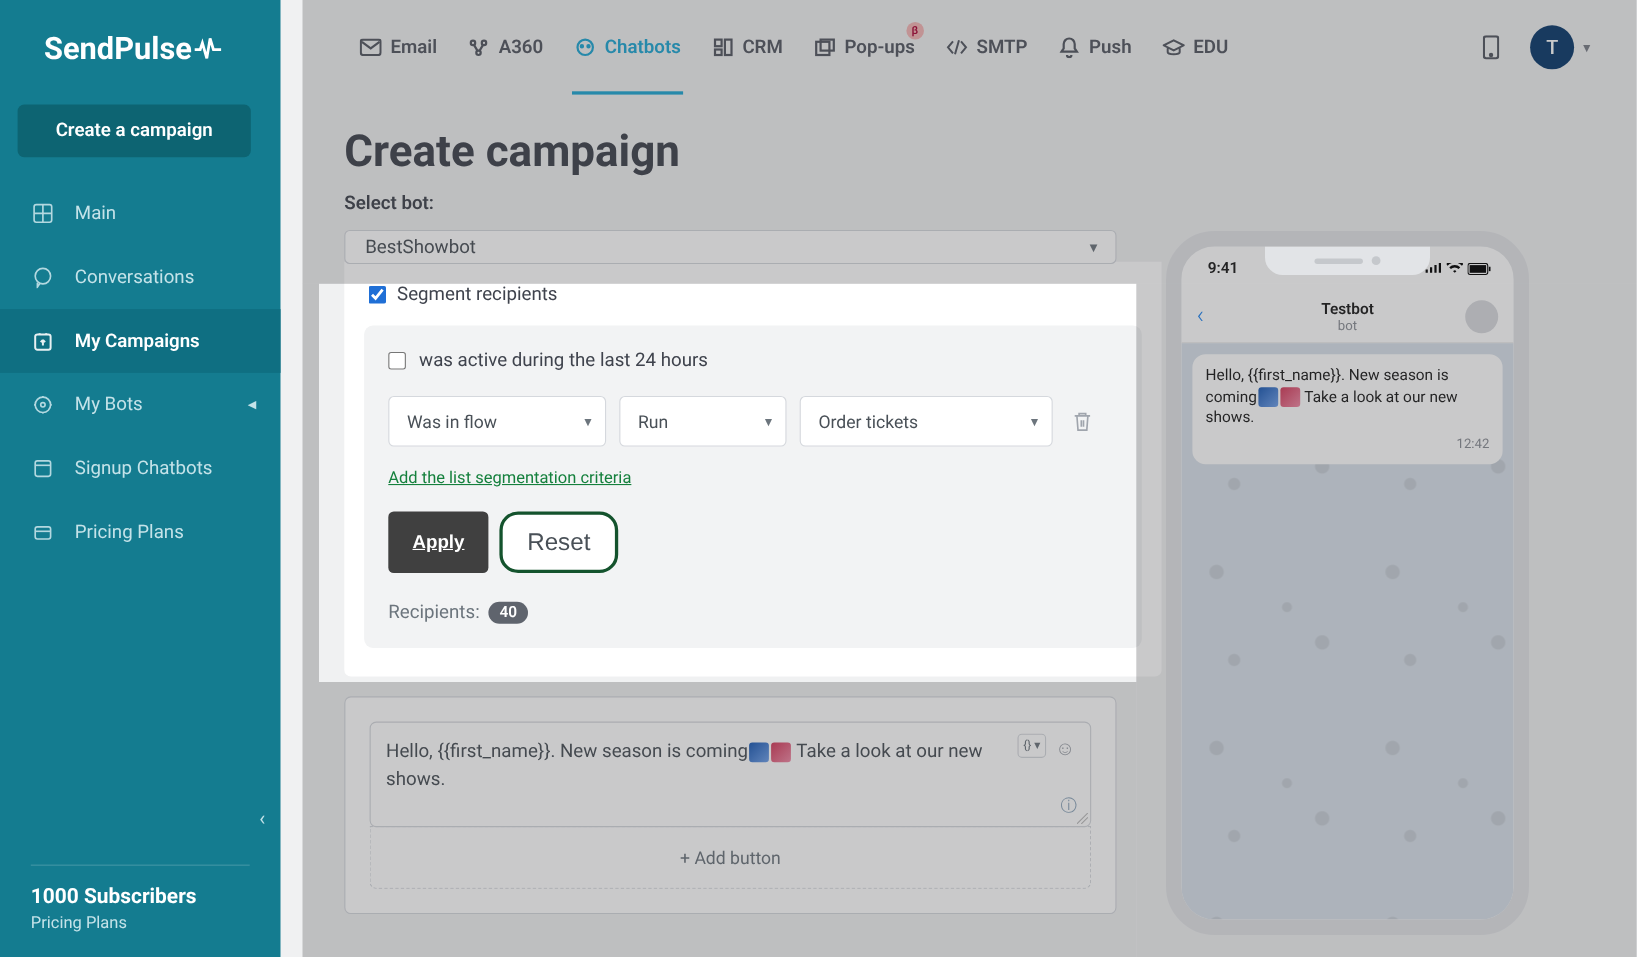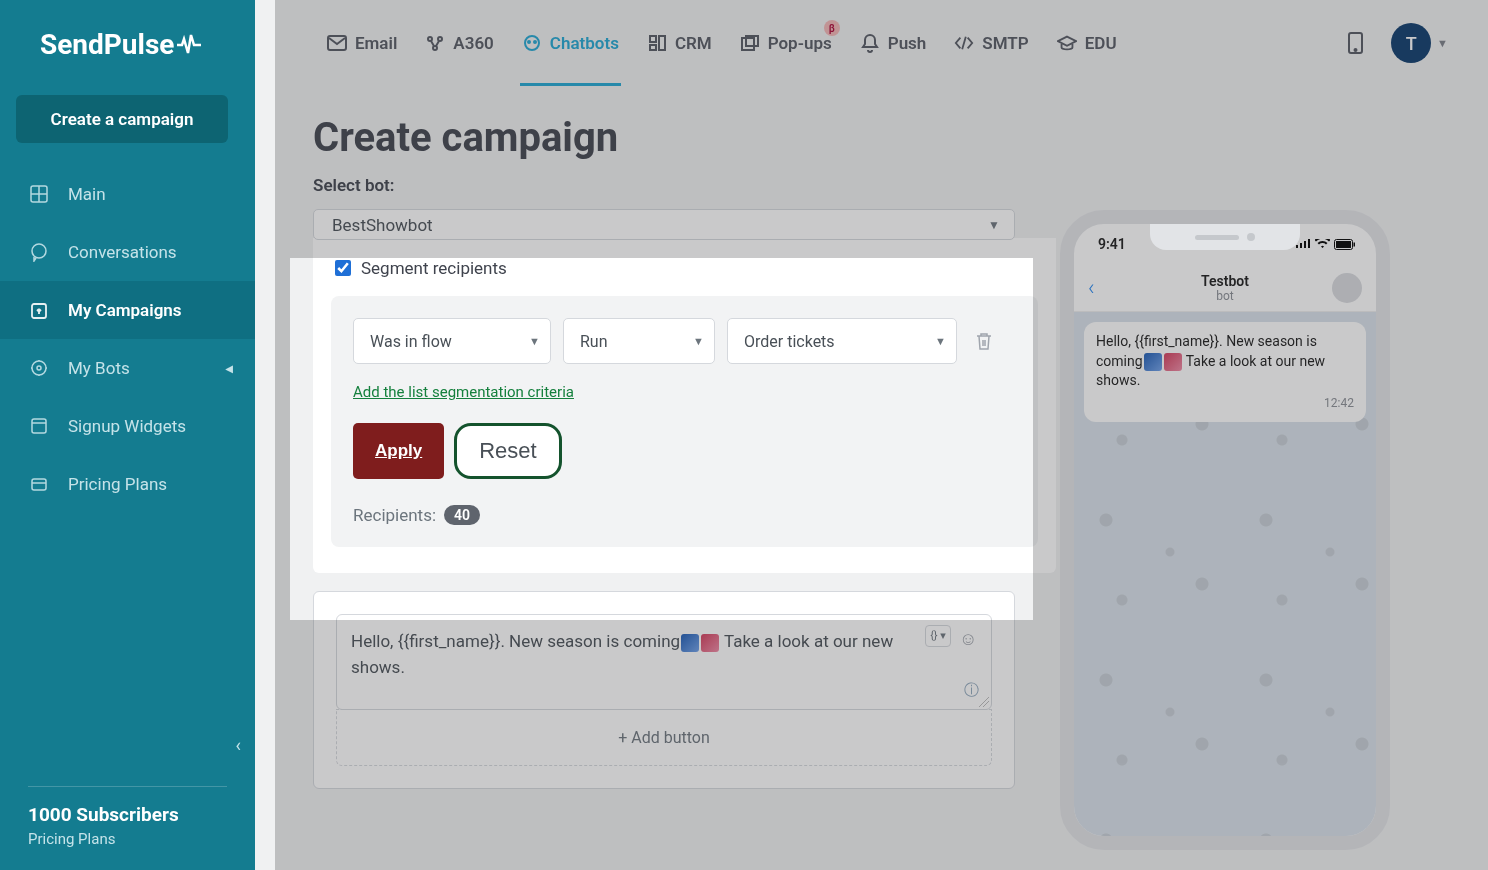--- a/index.html
+++ b/index.html
@@ -50,21 +50,21 @@
 .cond-label { font-size: 17px; color: #3f434d; }
 .cond-row2 { display: flex; align-items: center; gap: 12px; margin-bottom: 18px; }
 .dd { height: 46px; background: #fff; border: 1px solid #d5d8dd; border-radius: 5px; display: flex; align-items: center; padding: 0 16px; font-size: 16px; color: #495057; position: relative; cursor: pointer; }
 .dd .caret { position: absolute; right: 10px; font-size: 11px; color: #6c757d; }
 .dd1 { width: 198px; }
 .dd2 { width: 152px; }
 .dd3 { width: 230px; }
 .trash { width: 24px; color: #a0a5ad; cursor: pointer; font-size: 18px; margin-left: 6px; }
 .seg-link { color: #15803d; font-size: 15px; text-decoration: underline; cursor: pointer; margin-bottom: 22px; display: inline-block; }
 .btn-row { display: flex; gap: 10px; margin-bottom: 26px; }
-.btn-apply { padding: 12px 22px; background: #7f1d1d; color: #fff; border-radius: 5px; font-size: 17px; font-weight: 600; cursor: pointer; border:none;text-decoration:underline; }
+.btn-apply { padding: 12px 22px; background: #404040; color: #fff; border-radius: 5px; font-size: 17px; font-weight: 600; cursor: pointer; border:none;text-decoration:underline; }
 .btn-reset { padding: 12px 22px; background: #fff; border: 3px solid #14532d; border-radius: 17px; font-size: 22px; color: #495057; cursor: pointer; }
 .recipients { font-size: 17px; color: #6c757d; display: flex; align-items: center; gap: 8px; }
 .rec-badge { background: #5f646d; color: #fff; border-radius: 12px; padding: 2px 10px; font-size: 14px; font-weight: 600; }
 
 .msg-panel { width: 702px; background: #fff; border: 1px solid #d5d8dd; border-radius: 6px; margin-top: 18px; padding: 22px; }
 .msg-textbox { border: 1px solid #d5d8dd; border-radius: 6px; padding: 14px 50px 14px 14px; min-height: 96px; font-size: 17px; color: #495057; position: relative; line-height: 1.5; }
 .msg-tools { position: absolute; top: 10px; right: 10px; display: flex; gap: 8px; align-items: center; }
 .msg-tool { width: 26px; height: 22px; border: 1px solid #d5d8dd; border-radius: 4px; display: flex; align-items: center; justify-content: center; font-size: 11px; color: #6c757d; cursor: pointer; }
 .msg-emoji { width: 22px; height: 22px; color: #a0a5ad; cursor: pointer; font-size:18px; }
 .msg-info { position: absolute; bottom: 8px; right: 12px; color: #8fa7bc; font-size: 15px; }
@@ -158,21 +158,21 @@
       <span>My Bots</span>
       <span class="chev">◀</span>
     </div>
     <div class="nav-item">
       <span class="nav-item-icon">
           <svg width="20" height="20" viewBox="0 0 20 20" stroke="currentColor" fill="none" stroke-width="1.5">
             <rect x="3" y="3" width="14" height="14" rx="2"></rect>
             <path d="M3 7h14"></path>
           </svg>
         </span>
-      <span>Signup Widgets</span>
+      <span>Signup Chatbots</span>
     </div>
     <div class="nav-item">
       <span class="nav-item-icon">
           <svg width="20" height="20" viewBox="0 0 20 20" stroke="currentColor" fill="none" stroke-width="1.5">
             <rect x="3" y="5" width="14" height="11" rx="2"></rect>
             <path d="M3 9h14"></path>
           </svg>
         </span>
       <span>Pricing Plans</span>
     </div>
@@ -231,33 +231,33 @@
         <svg width="20" height="18" viewBox="0 0 20 18" stroke="currentColor" fill="none" stroke-width="2">
           <rect x="2" y="4" width="12" height="12"></rect>
           <rect x="6" y="2" width="12" height="10"></rect>
         </svg>
       </span>
     <span>Pop-ups</span>
     <span class="tn-badge">β</span>
   </div>
   <div class="tn-item">
     <span class="tn-icon">
+        <svg width="22" height="16" viewBox="0 0 22 16" stroke="currentColor" fill="none" stroke-width="2">
+          <path d="M7 2l-5 6 5 6M15 2l5 6-5 6M13 1l-4 14"></path>
+        </svg>
+      </span>
+    <span>SMTP</span>
+  </div>
+  <div class="tn-item">
+    <span class="tn-icon">
         <svg width="18" height="20" viewBox="0 0 18 20" stroke="currentColor" fill="none" stroke-width="2">
           <path d="M9 2a5 5 0 015 5v4l2 3H2l2-3V7a5 5 0 015-5zM7 17a2 2 0 004 0"></path>
         </svg>
       </span>
     <span>Push</span>
-  </div>
-  <div class="tn-item">
-    <span class="tn-icon">
-        <svg width="22" height="16" viewBox="0 0 22 16" stroke="currentColor" fill="none" stroke-width="2">
-          <path d="M7 2l-5 6 5 6M15 2l5 6-5 6M13 1l-4 14"></path>
-        </svg>
-      </span>
-    <span>SMTP</span>
   </div>
   <div class="tn-item">
     <span class="tn-icon">
         <svg width="22" height="18" viewBox="0 0 22 18" stroke="currentColor" fill="none" stroke-width="2">
           <path d="M11 2l10 5-10 5L1 7l10-5zM5 10v4c0 1 3 2 6 2s6-1 6-2v-4"></path>
         </svg>
       </span>
     <span>EDU</span>
   </div>
   <div class="tn-spacer"></div>
@@ -278,20 +278,24 @@
     <span>BestShowbot</span>
     <span class="caret">▼</span>
   </div>
 
   <div class="segment-panel">
     <div class="seg-header">
       <input type="checkbox" class="seg-check" checked="" style="">
       <span class="seg-title">Segment recipients</span>
     </div>
     <div class="cond-box">
+      <div class="cond-row1">
+        <input type="checkbox" class="cond-check" style="">
+        <span class="cond-label">was active during the last 24 hours</span>
+      </div>
       <div class="cond-row2">
         <div class="dd dd1">
           <span>Was in flow</span>
             <span class="caret">▼</span>
         </div>
         <div class="dd dd2">
           <span>Run</span>
             <span class="caret">▼</span>
         </div>
         <div class="dd dd3">

